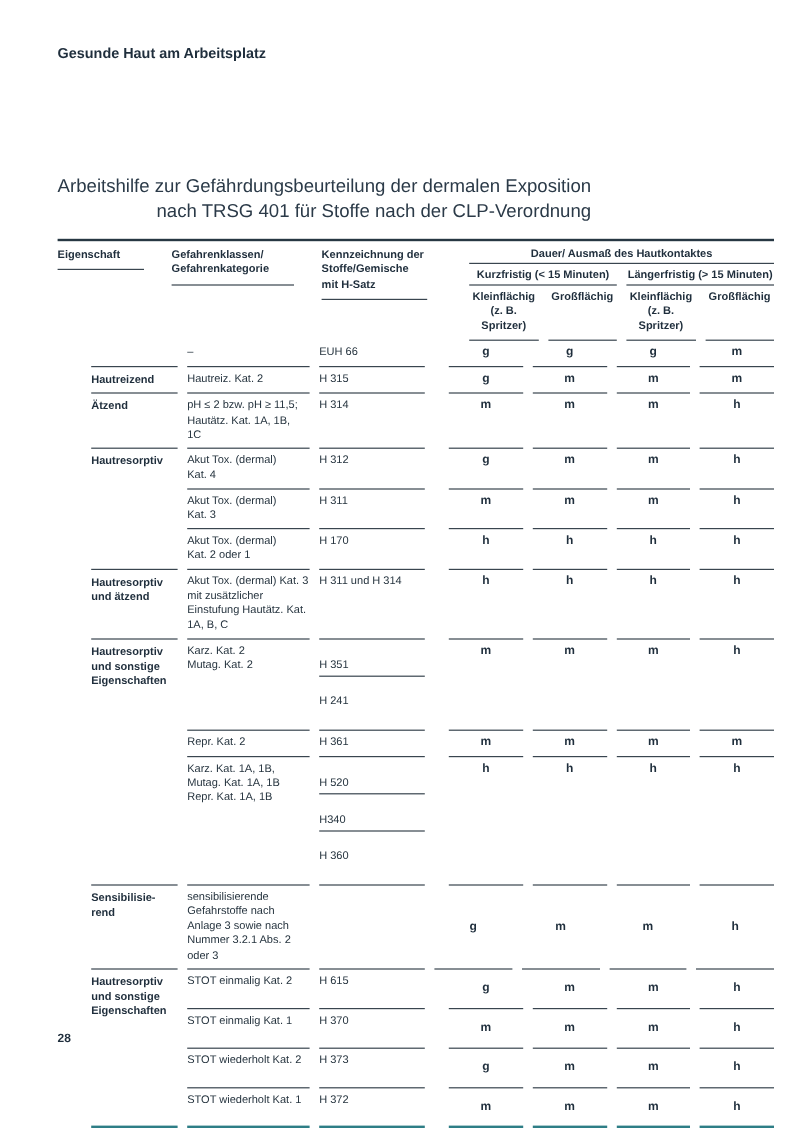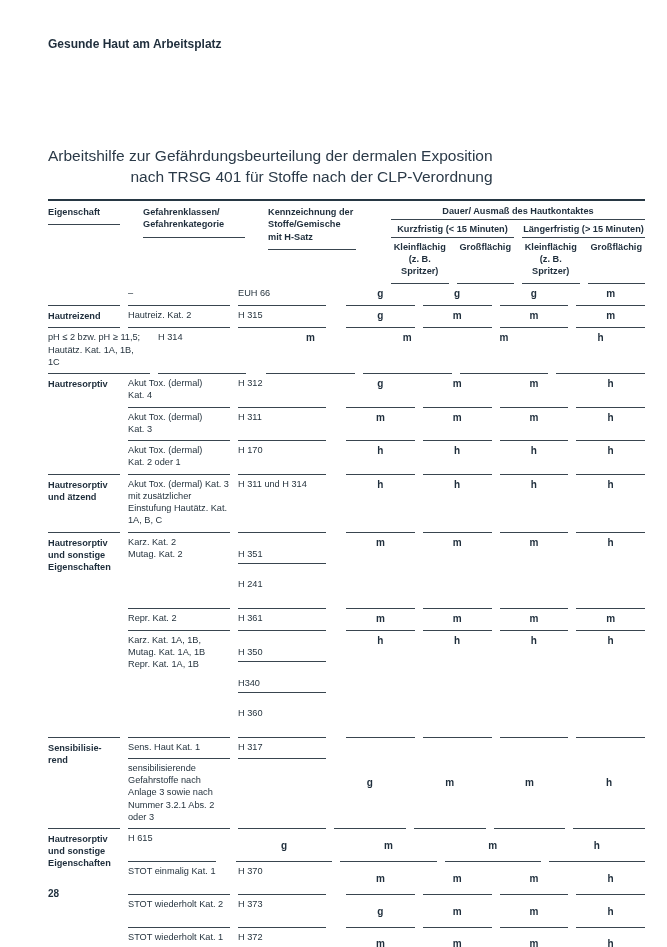--- a/index.html
+++ b/index.html
@@ -27,38 +27,38 @@
   .hspan  { text-align:center; font-weight:bold; font-size:9.2px; padding:5px 0 3px; border-bottom:1px solid #39454f; color:#1f2e3c; }
   .hrow2 { display:flex; }
   .h2cell { flex:1; text-align:center; font-weight:bold; font-size:9.2px; padding:4px 0 3px; border-bottom:1px solid #39454f; color:#1f2e3c; }
   .h2cell.gap { margin-right:8px; }
   .hrow3 { display:flex; flex:1; }
   .h3cell { flex:1; margin-right:8px; text-align:center; font-weight:bold; font-size:9.2px; line-height:1.3; padding:4px 0 5px; white-space:pre-line; color:#1f2e3c; }
   .h3cell:last-child { margin-right:0; }
 
   
   .tgroup { display:flex; align-items:stretch; }
-  .label  { font-weight:bold; font-size:9.2px; line-height:1.32; padding:4px 0 5px; color:#1f2e3c; }
+  .label  { font-weight:bold; font-size:9.2px; line-height:1.32; padding:4px 0 5px; color:#1f2e3c;margin-left:28px; }
   .gbody  { flex:1; display:flex; flex-direction:column; }
   .trow   { display:flex; align-items:stretch; }
   .tcell  { font-size:9.2px; line-height:1.33; padding:3px 0 5px; }
   .v { flex:1; margin-right:8px; font-weight:bold; font-size:10px; text-align:center; padding-top:3px; color:#1f2e3c; }
   .trow > .v:last-child, .tgroup > .v:last-child { margin-right:0; }
   .vc { display:flex; align-items:center; justify-content:center; padding-top:0; }
   .vmerge { display:flex; align-items:center; justify-content:center; padding-top:0; }
 
   .hl { border-bottom:1px solid #39454f; padding-bottom:3px; margin-bottom:2px; }
 
   .mh19 { min-height:19px; }
   .mh20 { min-height:20px; }
   .mh31 { min-height:31px; }
   .mh33 { min-height:33px; }
   .mh42 { min-height:42px; }
 
-  .page-number { position:absolute; top:888px; left:48px; font-size:10px; font-weight:bold; color:#1f2e3c; }
+  .page-number { position:absolute; top:860px; left:48px; font-size:10px; font-weight:bold; color:#1f2e3c; }
 </style>
 </head>
 <body>
 
 <div class="page">
 
   <div class="doc-header">Gesunde Haut am Arbeitsplatz</div>
 
   <div class="title">
     <div>Arbeitshilfe zur Gefährdungsbeurteilung der dermalen Exposition</div>
@@ -113,20 +113,21 @@
           <div class="cell c3 tcell bb">H 315</div>
           <div class="v tcell bb">g</div>
           <div class="v tcell bb">m</div>
           <div class="v tcell bb">m</div>
           <div class="v tcell bb">m</div>
         </div>
       </div>
     </div>
 
     <div class="tgroup">
+      <div class="cell c1 label bb">Ätzend</div>
       <div class="gbody">
         <div class="trow">
           <div class="cell c2 tcell bb">pH ≤ 2 bzw. pH ≥ 11,5;
 Hautätz. Kat. 1A, 1B,
 1C</div>
           <div class="cell c3 tcell bb">H 314</div>
           <div class="v tcell bb">m</div>
           <div class="v tcell bb">m</div>
           <div class="v tcell bb">m</div>
           <div class="v tcell bb">h</div>
@@ -202,56 +203,53 @@
           <div class="v tcell bb">m</div>
           <div class="v tcell bb">m</div>
           <div class="v tcell bb">m</div>
           <div class="v tcell bb">m</div>
         </div>
         <div class="trow">
           <div class="cell c2 tcell bb">Karz. Kat. 1A, 1B,
 Mutag. Kat. 1A, 1B
 Repr. Kat. 1A, 1B</div>
           <div class="cell c3 tcell bb">
-            <div class="hl">H 350</div>
+            <div class="hl">H 520</div>
             <div class="hl">H340</div>
             <div>H 360</div>
           </div>
           <div class="v tcell bb">h</div>
           <div class="v tcell bb">h</div>
           <div class="v tcell bb">h</div>
           <div class="v tcell bb">h</div>
         </div>
       </div>
     </div>
 
     <div class="tgroup">
       <div class="cell c1 label bb">Sensibilisie-
 rend</div>
       <div class="gbody" style="flex:none; width:198px;">
-        <div class="trow mh20">
-          <div class="cell c2 tcell bb">Sens. Haut Kat. 1</div>
-          <div class="cell c3 tcell bb" style="margin-right:0;">H 317</div>
-        </div>
         <div class="trow">
           <div class="cell c2 tcell bb">sensibilisierende Gefahrstoffe nach Anlage 3 sowie nach Nummer 3.2.1 Abs. 2 oder 3</div>
           <div class="cell c3 tcell bb" style="margin-right:0;"></div>
         </div>
       </div>
       <div style="width:8px; flex:none;"></div>
       <div class="v vmerge bb">g</div>
       <div class="v vmerge bb">m</div>
       <div class="v vmerge bb">m</div>
       <div class="v vmerge bb">h</div>
     </div>
 
     <div class="tgroup">
       <div class="cell c1 label tb">Hautresorptiv und sonstige Eigenschaften</div>
       <div class="gbody">
         <div class="trow mh33">
+          <div class="cell c2 tcell bb">STOT einmalig Kat. 2</div>
           <div class="cell c3 tcell bb">H 615</div>
           <div class="v vc bb">g</div>
           <div class="v vc bb">m</div>
           <div class="v vc bb">m</div>
           <div class="v vc bb">h</div>
         </div>
         <div class="trow mh33">
           <div class="cell c2 tcell bb">STOT einmalig Kat. 1</div>
           <div class="cell c3 tcell bb">H 370</div>
           <div class="v vc bb">m</div>

